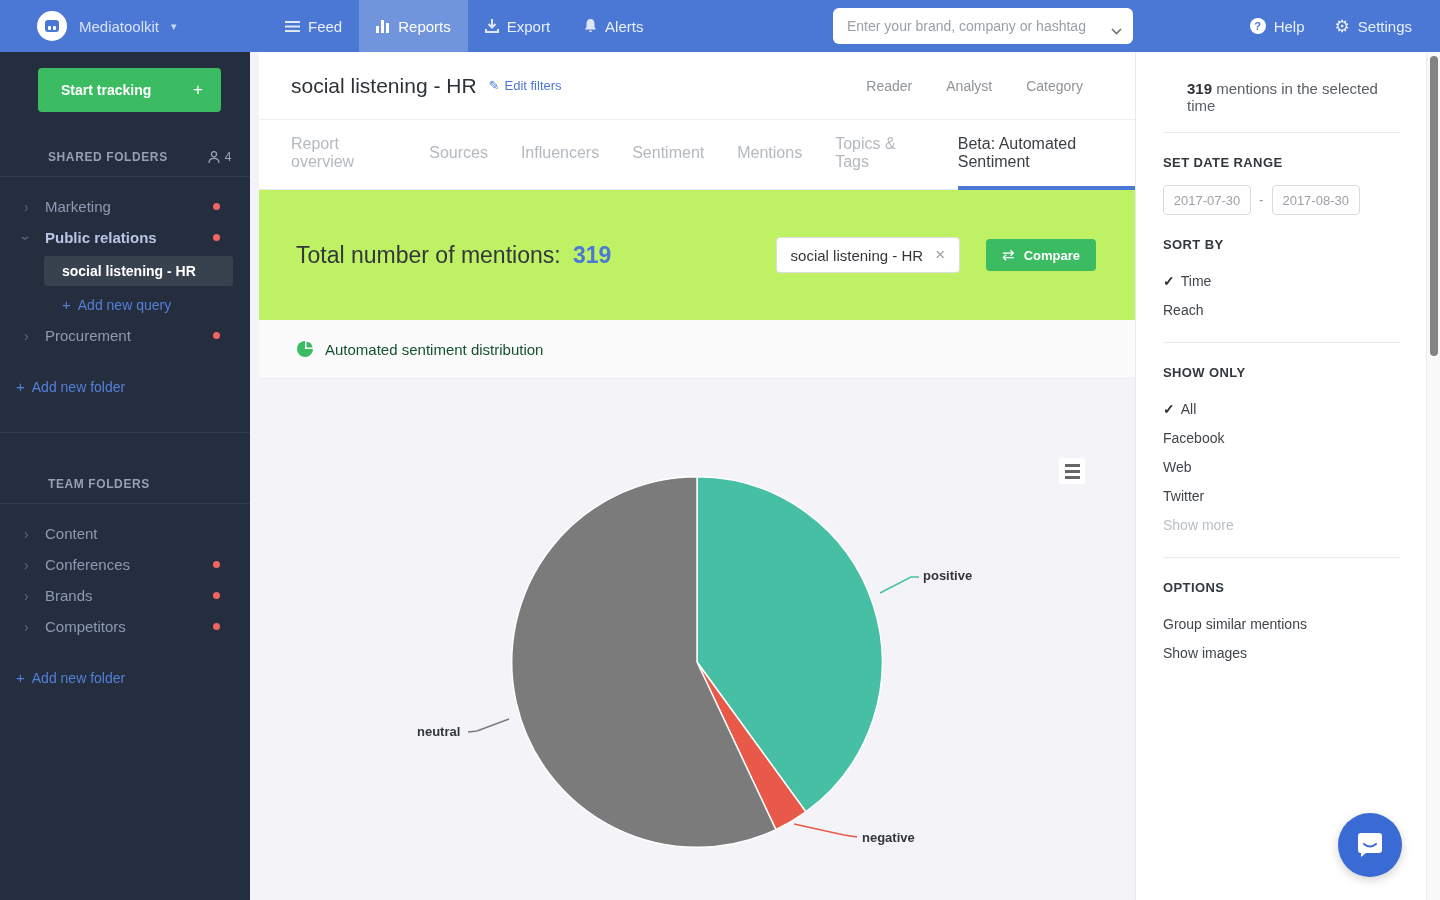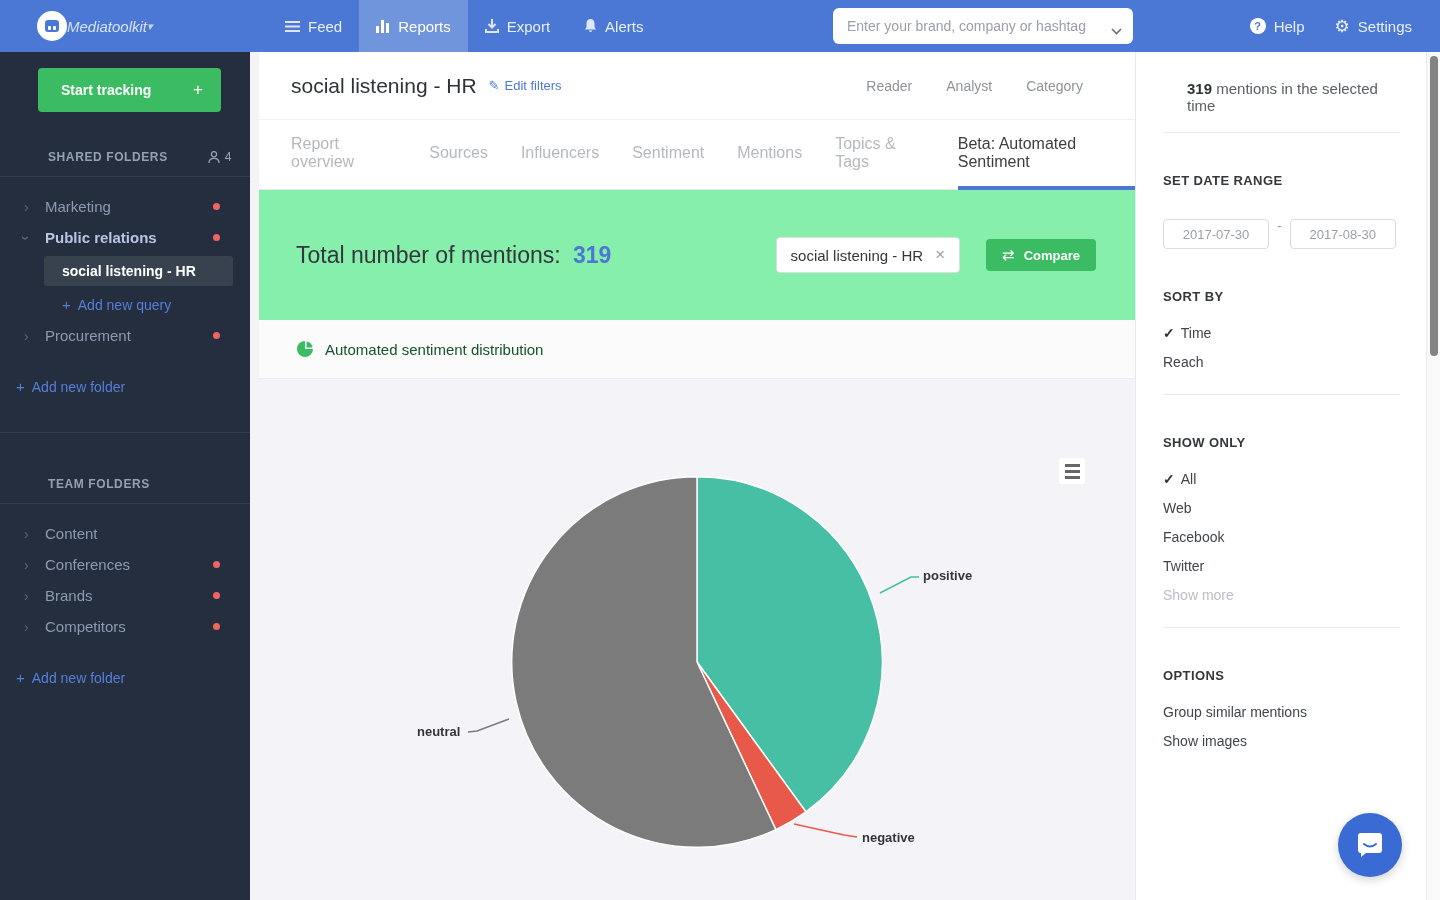--- a/index.html
+++ b/index.html
@@ -2,21 +2,21 @@
 <html><head>
 <meta charset="utf-8">
 <style>
   * { margin:0; padding:0; box-sizing:border-box; }
   html,body { width:1440px; height:900px; overflow:hidden;
     font-family:"Liberation Sans", sans-serif; background:#f4f4f8; }
 
   
   .navbar { position:absolute; top:0; left:0; width:1440px; height:52px;
     background:#4a78d4; color:#fff; z-index:30; }
-  .brand { position:absolute; left:37px; top:0; height:52px; display:flex; align-items:center; gap:0;font-style:italic; }
+  .brand { position:absolute; left:37px; top:0; height:52px; display:flex; align-items:center; gap:12px; }
   .logo { width:30px; height:30px; background:#fff; border-radius:50% 50% 50% 50%; position:relative; }
   .logo:after { content:""; position:absolute; left:11px; bottom:-4px; border:5px solid transparent; border-top:7px solid #fff; }
   .logo-glyph { position:absolute; left:8px; top:9px; width:14px; height:12px; background:#4a78d4; border-radius:3px; }
   .logo-glyph:after { content:""; position:absolute; left:3px; bottom:2px; width:3px; height:4px; background:#fff; border-radius:1px;
     box-shadow:5px 0 0 #fff; }
   .brand-name { color:rgba(255,255,255,.78); font-size:15px; }
   .brand .chev { color:rgba(255,255,255,.7); font-size:11px; }
   .nav-items { position:absolute; left:268px; top:0; height:52px; display:flex; }
   .nav-item { display:flex; align-items:center; gap:8px; padding:0 17px; height:52px;
     color:rgba(255,255,255,.88); font-size:15px; cursor:pointer; }
@@ -64,21 +64,21 @@
   .m-header { height:68px; background:#fff; border-bottom:1px solid #eef0f3; position:relative;
     display:flex; align-items:center; padding-left:32px; }
   .page-title { font-size:21px; color:#2e3338; }
   .edit-filters { display:flex; align-items:center; gap:5px; margin-left:12px; color:#4a78d4; font-size:13px; cursor:pointer; }
   .modes { position:absolute; right:52px; display:flex; gap:34px; }
   .mode { color:#8f9499; font-size:14px; cursor:pointer; }
   .tabs { height:70px; background:#fff; border-bottom:1px solid #e6e8eb; display:flex; padding-left:32px; gap:33px; }
   .tab { display:flex; align-items:center; font-size:16px; color:#b3b9bf; cursor:pointer; border-bottom:4px solid transparent;
     margin-bottom:-1px; }
   .tab.active { color:#3a3f44; border-bottom-color:#4a78d4; }
-  .summary { height:130px; background:#86efac; display:flex; align-items:center; padding:0 18px 0 37px; position:relative; }
+  .summary { height:130px; background:#bef264; display:flex; align-items:center; padding:0 18px 0 37px; position:relative; }
   .total-line { font-size:23px; color:#33373c; }
   .total-value { color:#4a78d4; font-weight:bold; margin-left:6px; }
   .summary-right { position:absolute; right:39px; display:flex; align-items:center; gap:26px; }
   .chip { height:36px; background:#fff; border:1px solid #dcdee2; border-radius:4px; display:flex; align-items:center;
     padding:0 14px; font-size:15px; color:#33373c; }
   .chip .x { margin-left:12px; color:#9aa0a6; font-size:17px; cursor:pointer; }
   .compare-btn { height:32px; background:#3bbb62; border:none; border-radius:4px; color:#fff; font-weight:bold;
     font-size:13px; display:flex; align-items:center; gap:9px; padding:0 16px; cursor:pointer; font-family:"Liberation Sans",sans-serif; }
   .compare-btn .cmp-icon { font-size:15px; font-weight:normal; }
   .dist-head { height:59px; background:#fbfbfc; border-bottom:1px solid #ededf1; display:flex; align-items:center;
@@ -94,24 +94,24 @@
   .burger { position:absolute; left:800px; top:79px; width:26px; height:26px; background:#fff; border-radius:3px;
     display:flex; flex-direction:column; justify-content:center; gap:3px; align-items:center; cursor:pointer; }
   .burger span { width:15px; height:3px; background:#666; display:block; }
 
   
   .rpanel { position:absolute; left:1135px; top:52px; width:291px; height:848px; background:#fff;
     border-left:1px solid #e7e9ec; padding:28px 26px 0 27px; font-size:14px; color:#3f454b; }
   .r-mentions { font-size:15px; color:#5a6066;margin-left:24px; }
   .r-mentions b { color:#2f3338; }
   .r-div { border-bottom:1px solid #ebebee; margin:18px 0 0 0; }
-  .r-title { margin-top:40px; font-size:13px; font-weight:bold; color:#33383d; letter-spacing:.4px; }
+  .r-title { margin-top:22px; font-size:13px; font-weight:bold; color:#33383d; letter-spacing:.4px; }
   .date-row { margin-top:15px; display:flex; align-items:center; gap:8px; }
-  .date-input { width:106px; height:30px; border:1px solid #d9dbdf; border-radius:4px; text-align:center;
-    font-size:13px; color:#9ba1a8; background:#fff; font-family:"Liberation Sans",sans-serif; outline:none;margin-top:16px; }
+  .date-input { width:88px; height:30px; border:1px solid #d9dbdf; border-radius:4px; text-align:center;
+    font-size:13px; color:#9ba1a8; background:#fff; font-family:"Liberation Sans",sans-serif; outline:none; }
   .date-sep { color:#9ba1a8; }
   .opt-list { margin-top:14px; }
   .opt { display:flex; align-items:center; gap:6px; height:29px; cursor:pointer; color:#3f454b; }
   .opt .check { font-weight:bold; color:#2f3338; }
   .opt.muted { color:#b9bfc6; }
 
   
   .scroll-track { position:absolute; left:1426px; top:52px; width:14px; height:848px; background:#f9f9fa;
     border-left:1px solid #ebebee; }
   .scroll-thumb { position:absolute; left:3px; top:4px; width:8px; height:300px; background:#838383; border-radius:4px; cursor:pointer; }
@@ -380,24 +380,24 @@
   </div>
   <div class="r-div"></div>
 
   <div class="r-title">SHOW ONLY</div>
   <div class="opt-list">
     <div class="opt">
       <span class="check">✓</span>
       <span>All</span>
     </div>
     <div class="opt">
+      <span>Facebook</span>
+    </div>
+    <div class="opt">
       <span>Web</span>
-    </div>
-    <div class="opt">
-      <span>Facebook</span>
     </div>
     <div class="opt">
       <span>Twitter</span>
     </div>
     <div class="opt muted">
       <span>Show more</span>
     </div>
   </div>
   <div class="r-div"></div>
 

